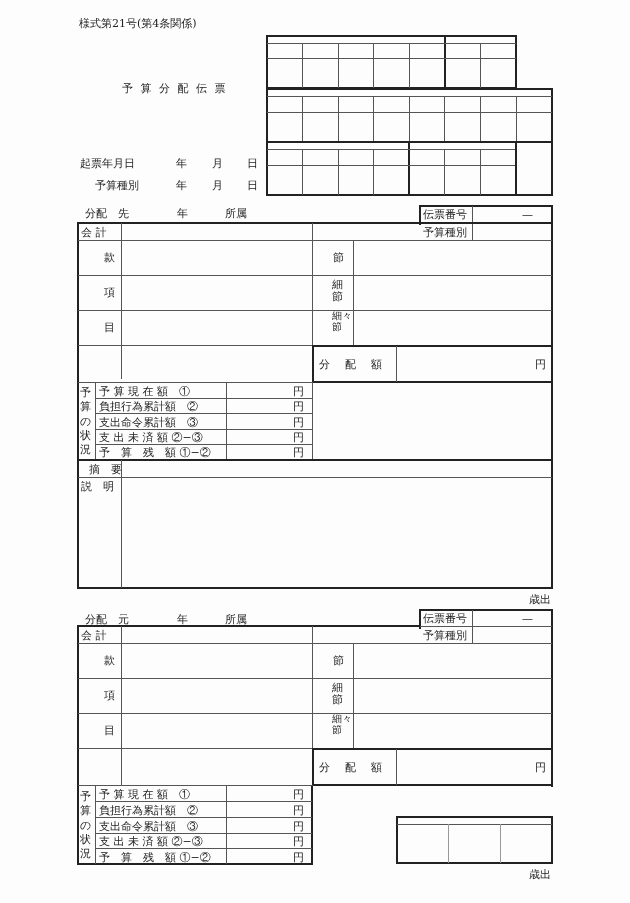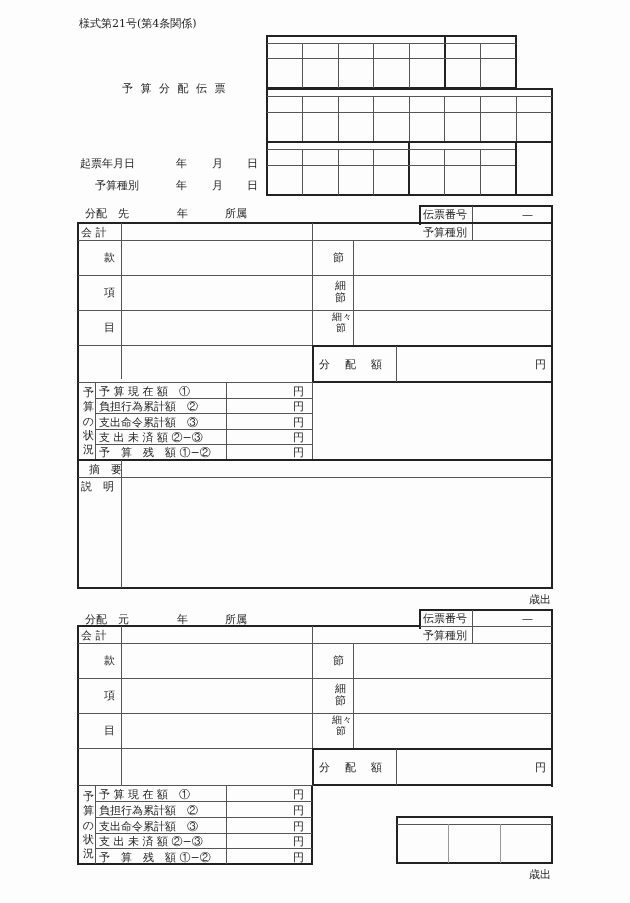--- a/index.html
+++ b/index.html
@@ -5,21 +5,21 @@
   * { box-sizing: border-box; margin: 0; padding: 0; }
   html, body { width: 630px; height: 903px; background: #fdfdfd; overflow: hidden; }
   body { position: relative; font-family: "DejaVu Serif", "Liberation Serif", serif; color: #222; font-size: 11px; }
   .abs { position: absolute; }
   .box { position: absolute; border: 2px solid #222; }
   .hl { position: absolute; height: 0; border-top: 1px solid #555; }
   .vl { position: absolute; width: 0; border-left: 1px solid #555; }
   .hlt { position: absolute; height: 0; border-top: 2px solid #222; }
   .vlt { position: absolute; width: 0; border-left: 2px solid #222; }
   .t { position: absolute; white-space: nowrap; line-height: 1; }
-  .vert { position: absolute; width: 14px; text-align: right; line-height: 1.05; white-space: normal; word-break: break-all; }
+  .vert { position: absolute; width: 14px; text-align: left; line-height: 1.05; white-space: normal; word-break: break-all; font-family: Liberation Mono, monospace; }
 </style>
 </head>
 <body>
 
 <div class="t" style="left:79px;top:18px;font-size:11px;">様式第21号(第4条関係)</div>
 <div class="t" style="left:122px;top:83px;font-size:11px;letter-spacing:2px;">予 算 分 配 伝 票</div>
 
 <div class="t" style="left:80px;top:158px;">起票年月日</div>
 <div class="t" style="left:176px;top:158px;">年</div>
 <div class="t" style="left:212px;top:158px;">月</div>

